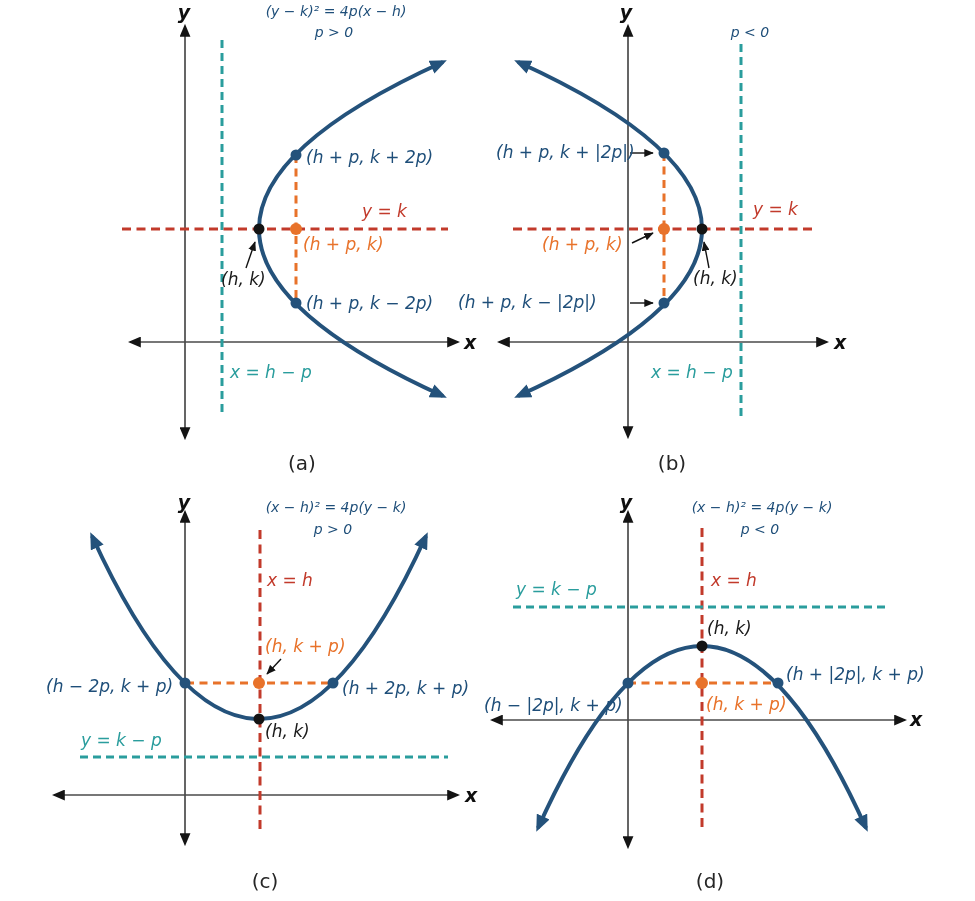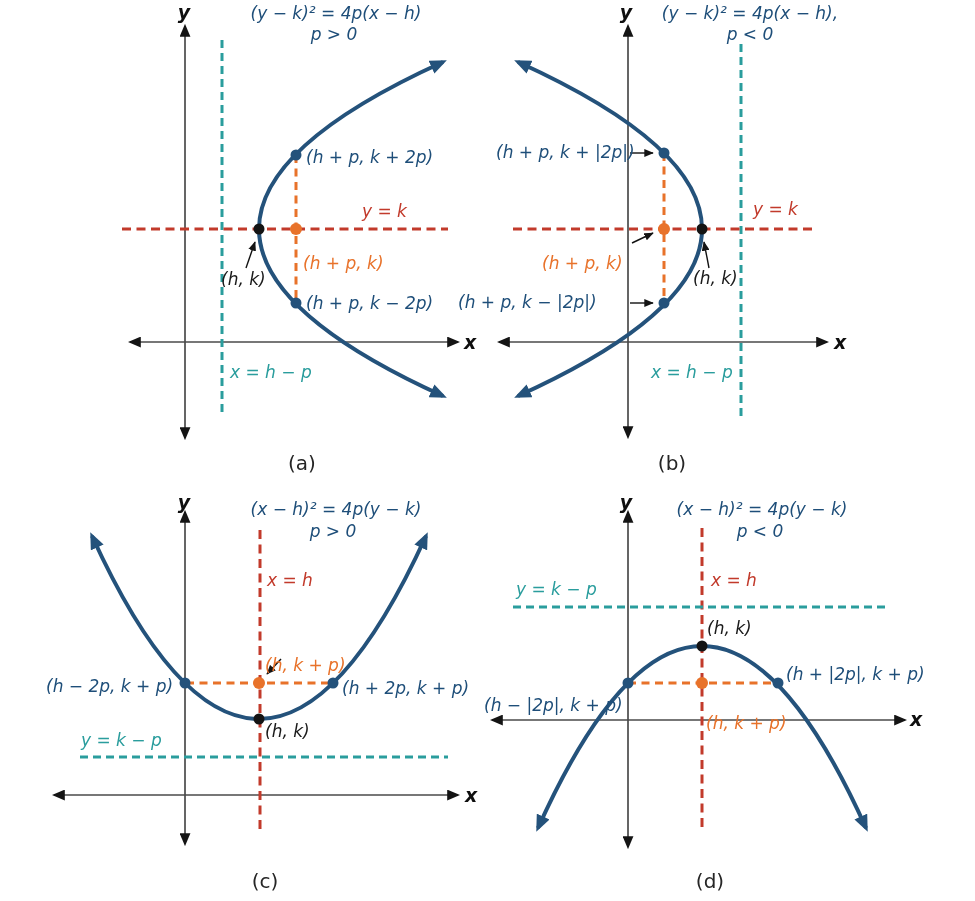--- a/index.html
+++ b/index.html
@@ -7,22 +7,22 @@
     --orange:#e8722a; --axis:#4a4a4a; --ink:#1a1a1a;
   }
   html,body{margin:0;padding:0;background:#fff;}
   .stage{position:relative;width:975px;height:901px;background:#ffffff;
          font-family:"DejaVu Sans",sans-serif;overflow:hidden;}
   .stage svg{position:absolute;left:0;top:0;}
   .lbl{position:absolute;white-space:nowrap;font-style:italic;font-size:17px;
        line-height:1.2;color:var(--ink);}
   .c{transform:translateX(-50%);}
   .blue{color:var(--blue);} .red{color:var(--red);} .teal{color:var(--teal);}
-  .orange{color:var(--orange);margin-top:19px;}
-  .title{font-size:17px;color:var(--blue);}
+  .orange{color:var(--orange);}
+  .title{font-size:14px;color:var(--blue);}
   .caption{font-style:normal;font-size:20px;color:#262626;}
   .axisl{font-weight:bold;font-size:19px;color:#0f0f0f;}
   
   .ax{stroke:var(--axis);stroke-width:1.7;fill:none;}
   .curve{stroke:var(--curve);stroke-width:4;fill:none;}
   .dsh{stroke-width:3;fill:none;}
   .sr{stroke:var(--red);stroke-dasharray:9 5.5;}
   .st{stroke:var(--teal);stroke-dasharray:8 5;}
   .so{stroke:var(--orange);stroke-dasharray:8 5.5;}
   .tiny{stroke:#111;stroke-width:1.4;fill:none;}
@@ -111,21 +111,20 @@
   <span class="lbl blue" style="left:306px;top:147px;">(h + p, k + 2p)</span>
   <span class="lbl red" style="left:362px;top:201px;">y = k</span>
   <span class="lbl orange" style="left:303px;top:234px;">(h + p, k)</span>
   <span class="lbl" style="left:221px;top:269px;">(h, k)</span>
   <span class="lbl blue" style="left:306px;top:293px;">(h + p, k − 2p)</span>
   <span class="lbl teal" style="left:230px;top:362px;">x = h − p</span>
   <span class="lbl axisl" style="left:464px;top:331px;">x</span>
   <span class="lbl caption c" style="left:302px;top:451px;">(a)</span>
 
   <span class="lbl axisl c" style="left:626px;top:1px;">y</span>
-  <span class="lbl title c" style="left:750px;top:3px;">(y − k)² = 4p(x − h),</span>
   <span class="lbl title c" style="left:750px;top:24px;">p &lt; 0</span>
   <span class="lbl blue" style="left:496px;top:142px;">(h + p, k + |2p|)</span>
   <span class="lbl red" style="left:753px;top:199px;">y = k</span>
   <span class="lbl orange" style="left:542px;top:234px;">(h + p, k)</span>
   <span class="lbl" style="left:693px;top:268px;">(h, k)</span>
   <span class="lbl blue" style="left:458px;top:292px;">(h + p, k − |2p|)</span>
   <span class="lbl teal" style="left:651px;top:362px;">x = h − p</span>
   <span class="lbl axisl" style="left:834px;top:331px;">x</span>
   <span class="lbl caption c" style="left:672px;top:451px;">(b)</span>
 

